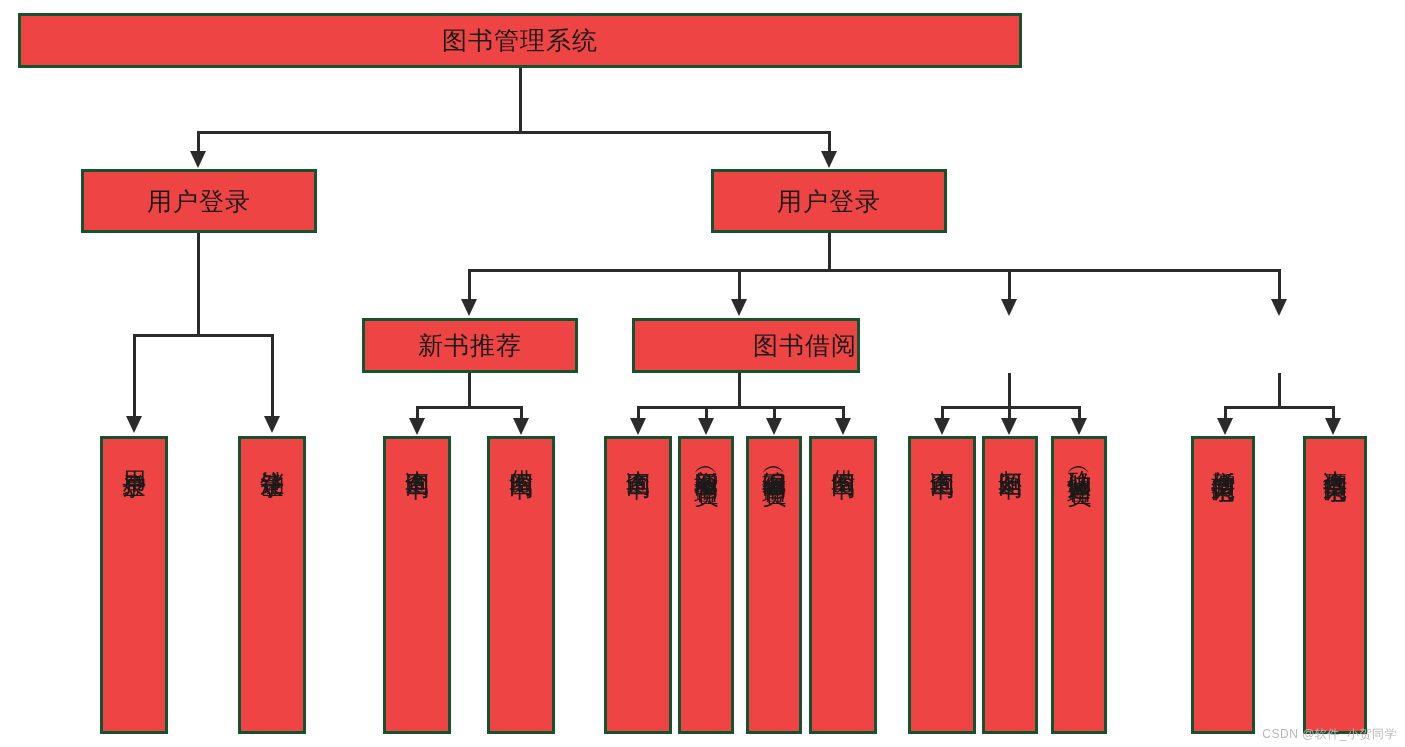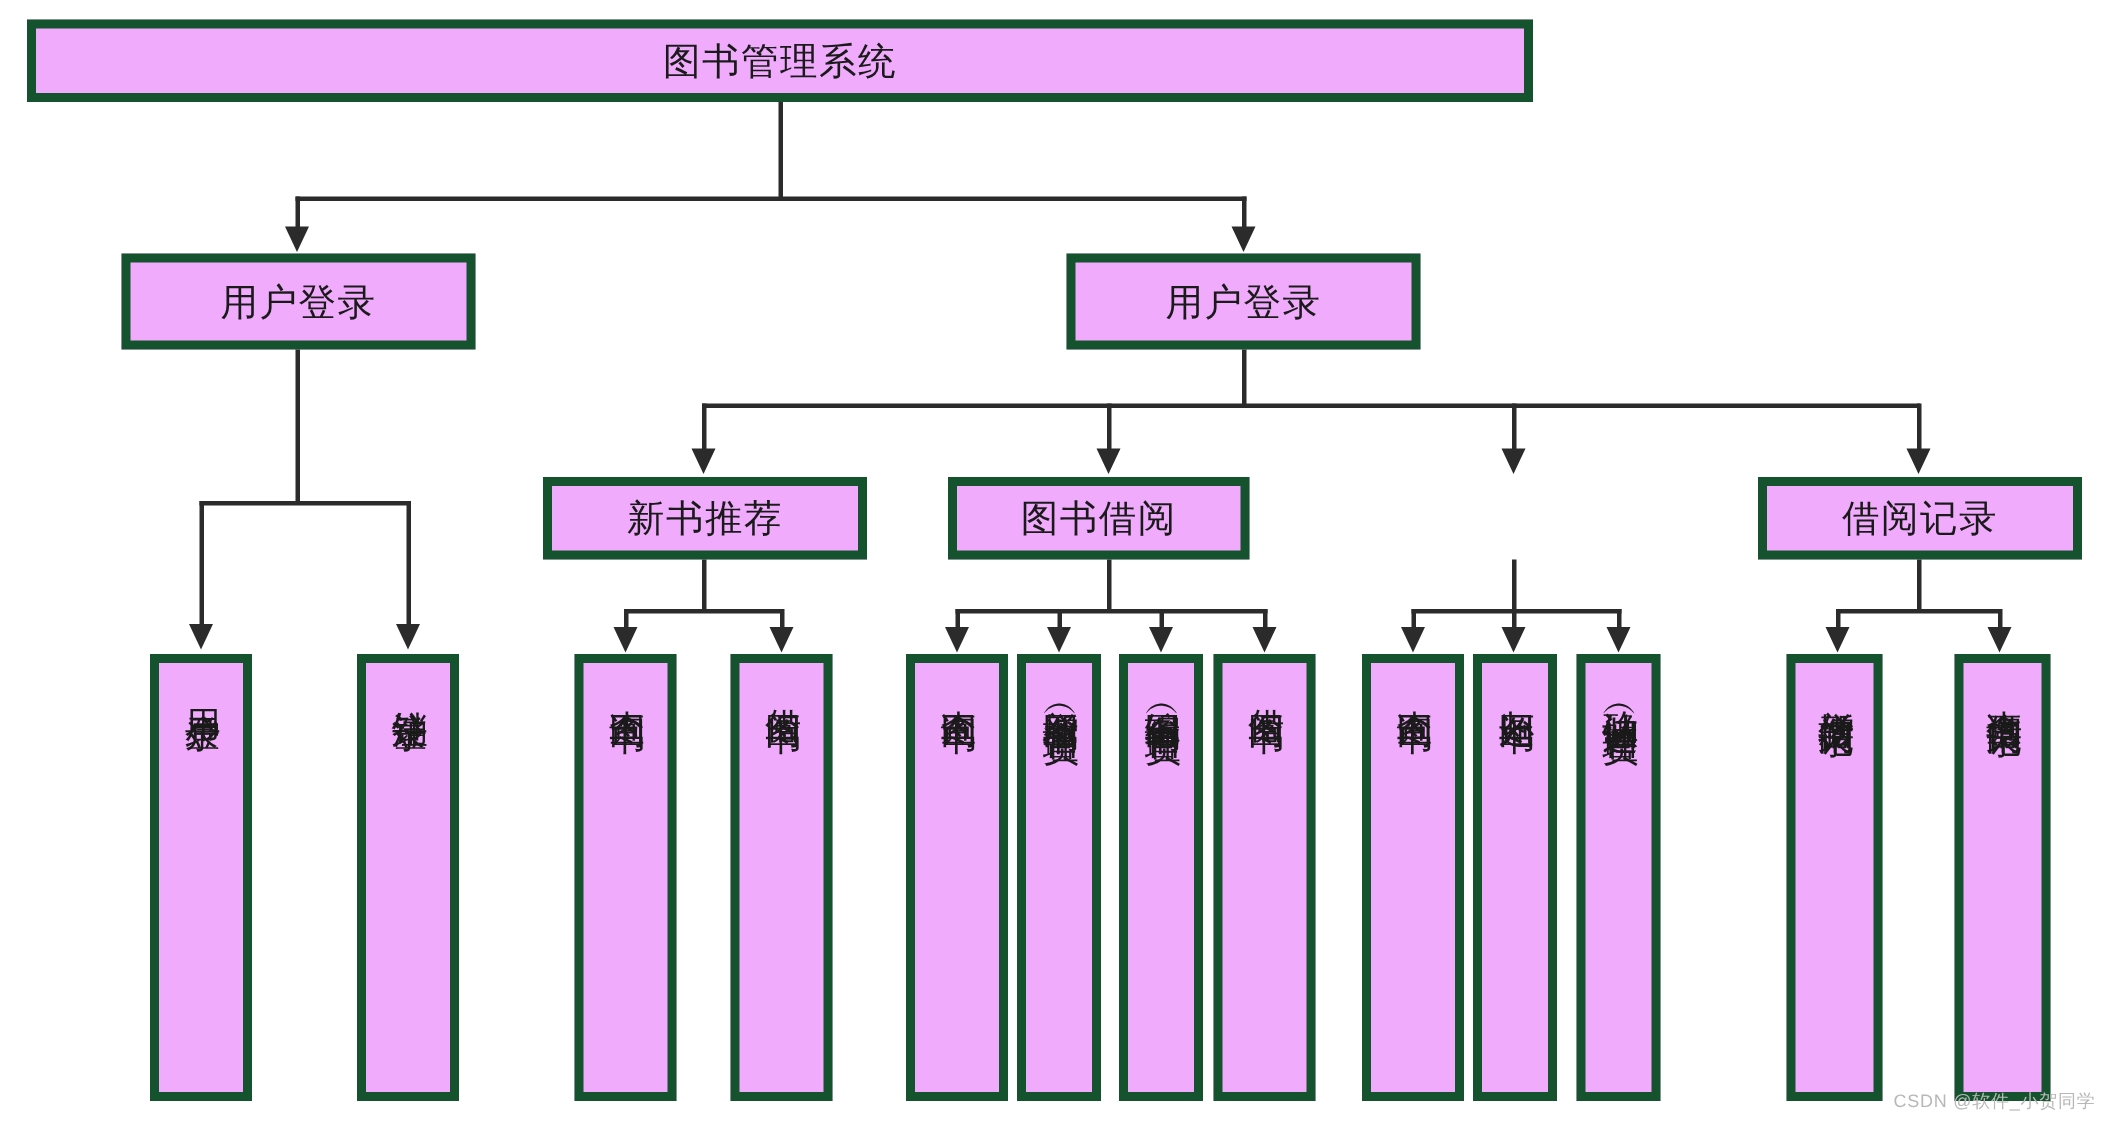--- a/index.html
+++ b/index.html
@@ -15,22 +15,22 @@
     position: relative;
     width: 1405px;
     height: 747px;
     background: #ffffff;
     overflow: hidden;
   }
   
   .node {
     position: absolute;
     box-sizing: border-box;
-    border: 6px solid #14532d;
-    background: #f0abfc;
+    border: 3px solid #14532d;
+    background: #ef4444;
     display: flex;
     align-items: center;
     justify-content: center;
     color: #1a1a1a;
   }
   .node.h {
     font-size: 25px;
     letter-spacing: 1px;
   }
   .node.leaf {
@@ -114,25 +114,22 @@
   <div class="vline" style="left:738px; top:269px; width:3px; height:32px;"></div>
   <div class="arrow" style="left:731px; top:299px;"></div>
   <div class="vline" style="left:1008px; top:269px; width:3px; height:32px;"></div>
   <div class="arrow" style="left:1001px; top:299px;"></div>
   <div class="vline" style="left:1278px; top:269px; width:3px; height:32px;"></div>
   <div class="arrow" style="left:1271px; top:299px;"></div>
 
   <div class="node h" style="left:362px; top:318px; width:216px; height:55px;">
     <span>新书推荐</span>
   </div>
-  <div class="node h" style="left:632px; top:318px; width:201px; height:55px;">
+  <div class="node h" style="left:632px; top:318px; width:228px; height:55px;justify-content:flex-end;">
     <span>图书借阅</span>
-  </div>
-  <div class="node h" style="left:1172px; top:318px; width:216px; height:55px;">
-    <span>借阅记录</span>
   </div>
 
   <div class="vline" style="left:468px; top:373px; width:3px; height:35px;"></div>
   <div class="hline" style="left:416px; top:406px; width:106px; height:3px;"></div>
   <div class="vline" style="left:416px; top:406px; width:3px; height:14px;"></div>
   <div class="arrow" style="left:409px; top:418px;"></div>
   <div class="vline" style="left:520px; top:406px; width:3px; height:14px;"></div>
   <div class="arrow" style="left:513px; top:418px;"></div>
 
   <div class="vline" style="left:738px; top:373px; width:3px; height:35px;"></div>

